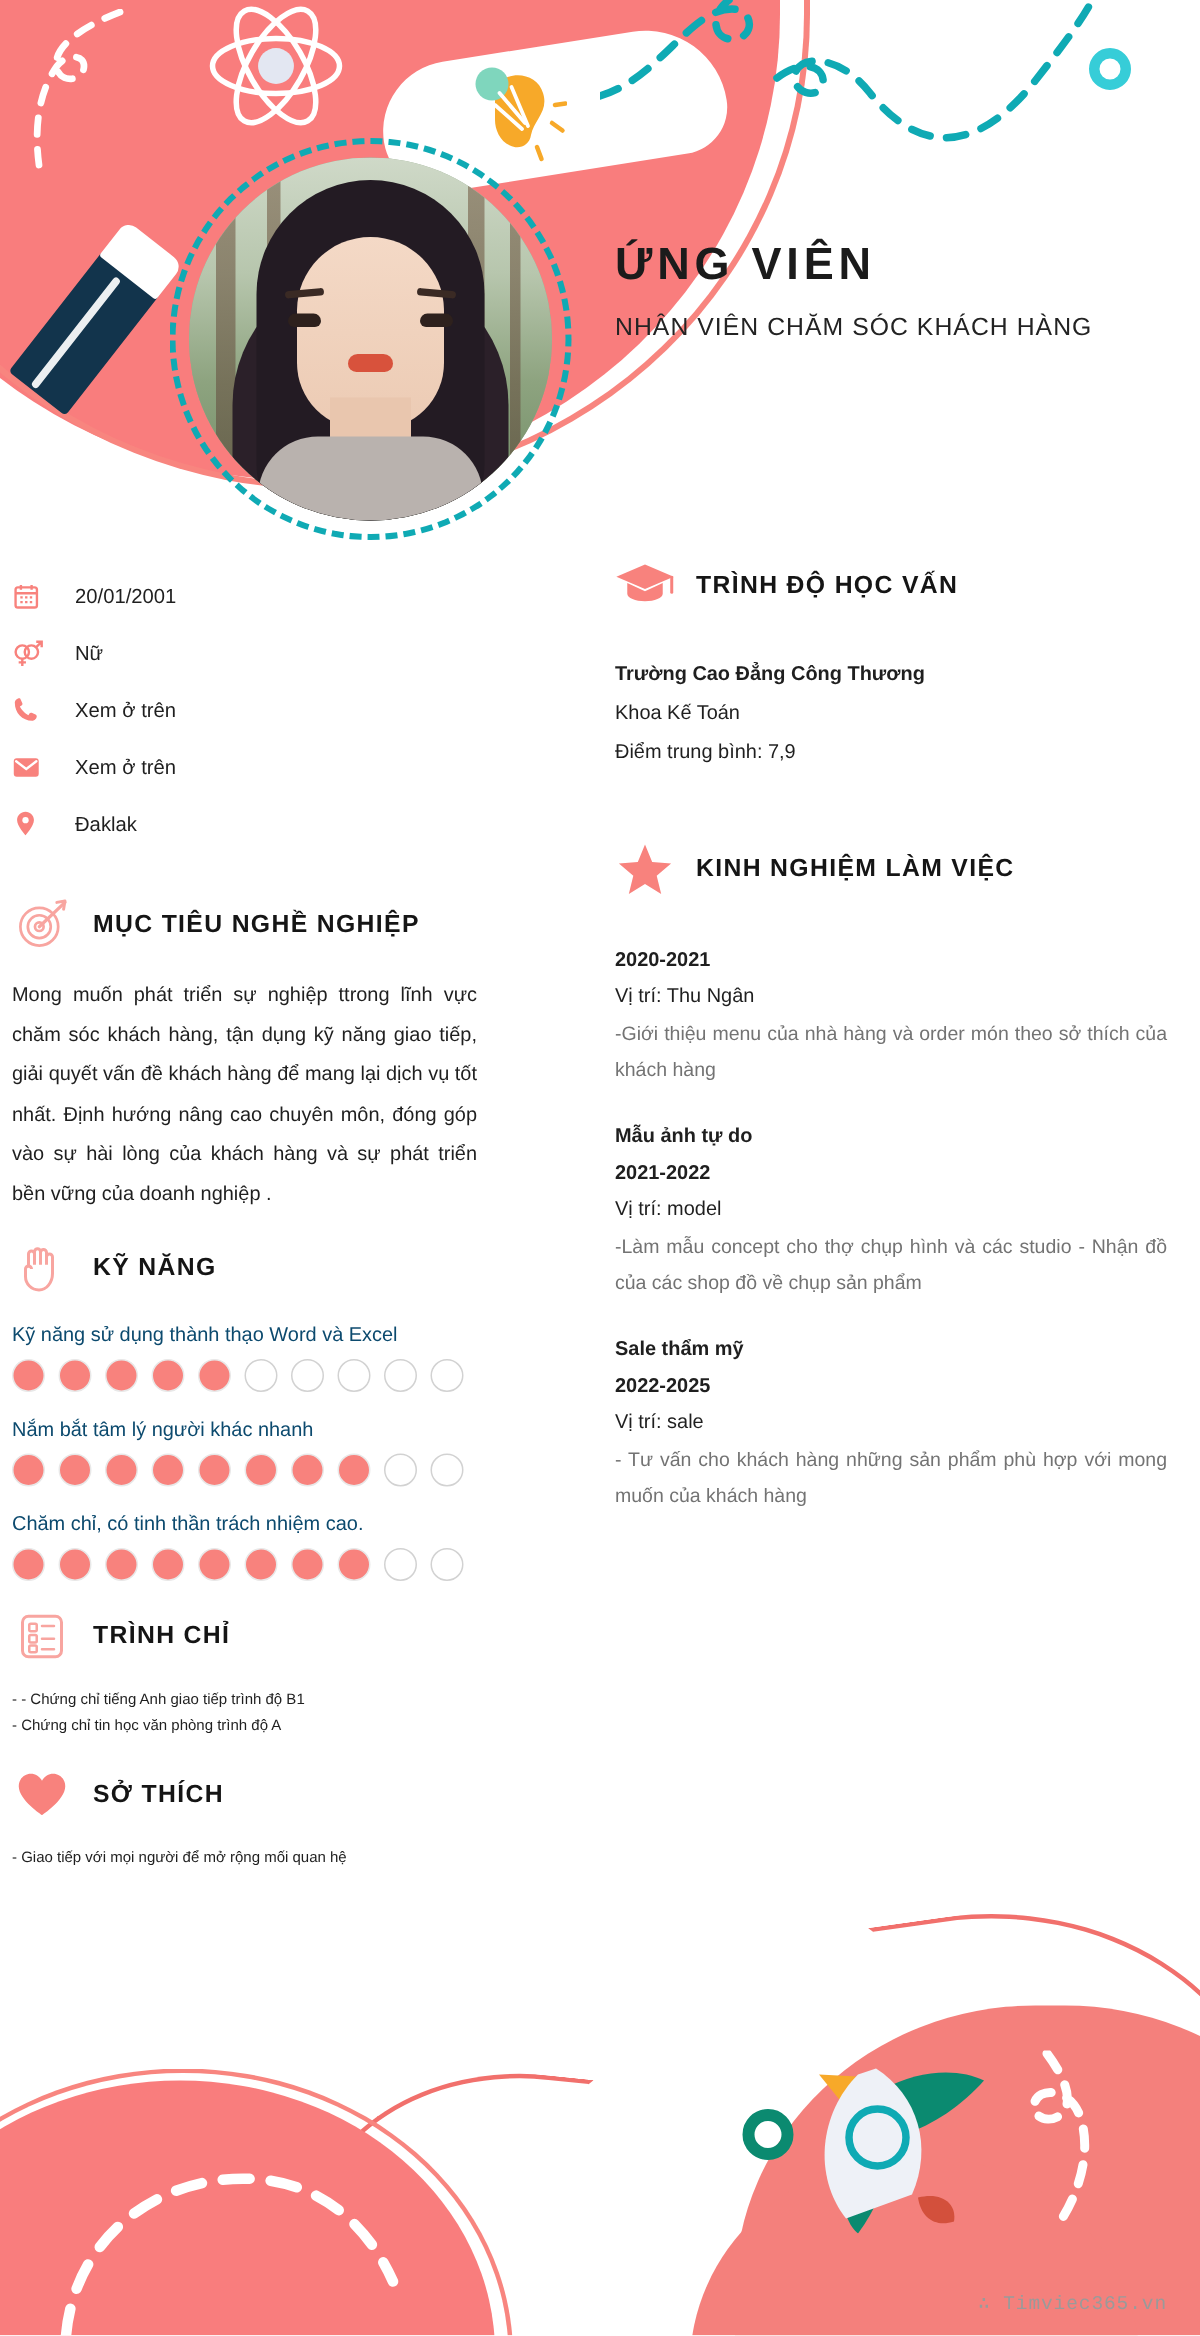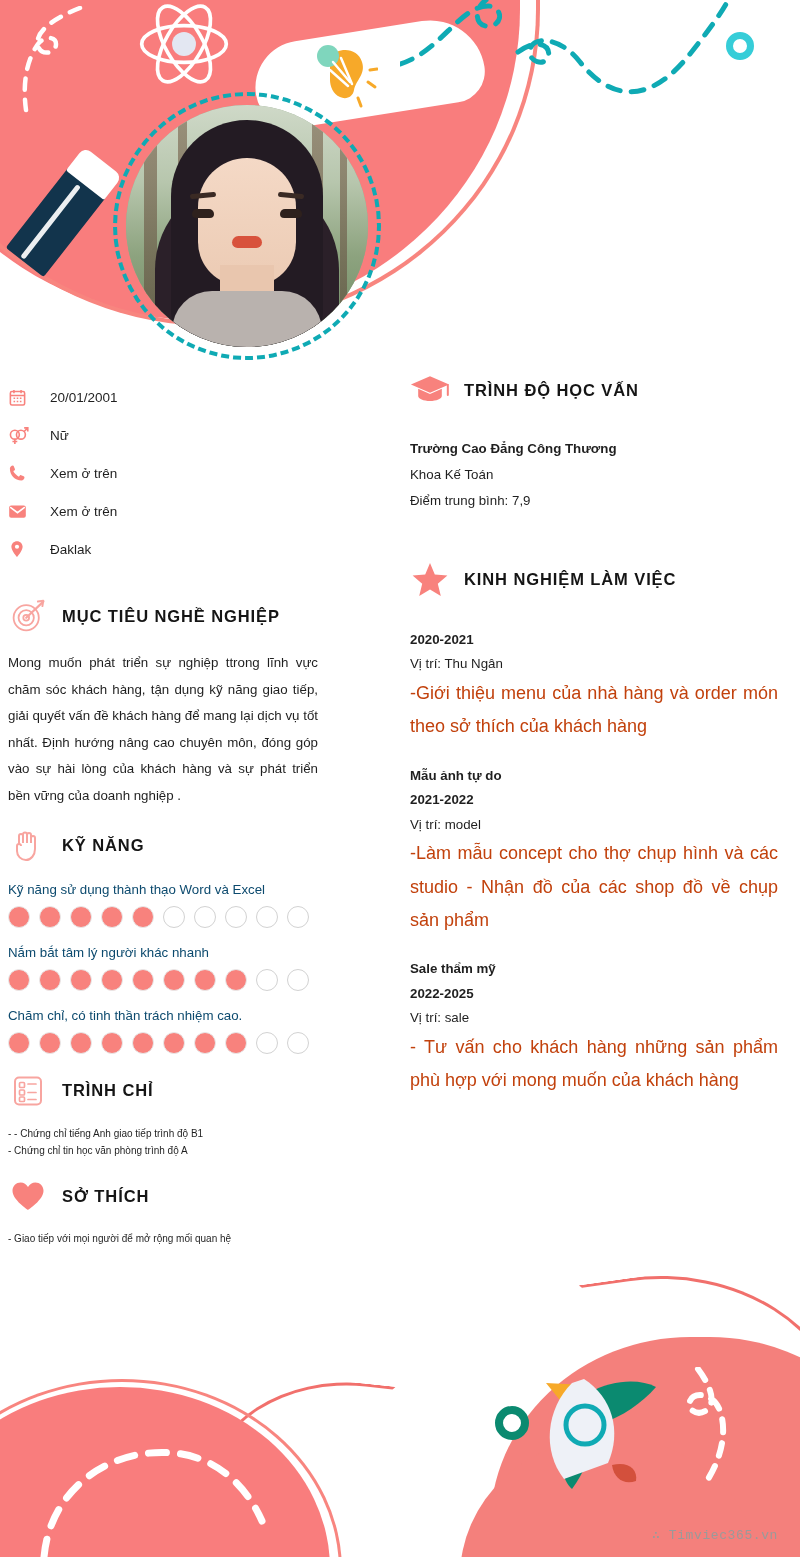--- a/index.html
+++ b/index.html
@@ -341,23 +341,23 @@
     color: #1f1f1f;
   }
 
   
   .edu-line { font-size: 13.3px; line-height: 1.95; color: #1f1f1f; }
   .edu-line.b { font-weight: bold; }
   .job { margin-bottom: 20px; }
   .job-line { font-size: 13.3px; line-height: 1.85; color: #1f1f1f; }
   .job-line.b { font-weight: bold; }
   .job-desc {
-    font-size: 18px;
+    font-size: 13px;
     line-height: 1.85;
-    color: #c2410c;
+    color: #737373;
     text-align: justify;
   }
 
   .watermark {
     position: absolute;
     right: 22px; bottom: 14px;
     font-family: "Liberation Mono", monospace;
     font-size: 13px;
     color: #9a9a9a;
     letter-spacing: .6px;
@@ -433,20 +433,24 @@
     </div>
     <div class="photo-ring"></div>
   </div>
 
   <div class="pencil">
     <div class="pencil-body"></div>
     <div class="pencil-cap"></div>
     <div class="pencil-line"></div>
   </div>
 
+  <div class="name-block">
+    <div class="cand-name">ỨNG VIÊN</div>
+    <div class="cand-role">NHÂN VIÊN CHĂM SÓC KHÁCH HÀNG</div>
+  </div>
 
   <div class="col-left">
 
     <div>
       <div class="contact-row">
         <span class="contact-ico">
           <svg width="19" height="19" viewBox="0 0 24 24" fill="none" stroke="#f8827d" stroke-width="2">
             <rect x="3" y="4.5" width="18" height="17" rx="2"></rect>
             <path d="M3 9.5h18M7.5 2.5v4M16.5 2.5v4"></path>
             <path d="M7 13h2M11 13h2M15 13h2M7 17h2M11 17h2M15 17h2" stroke-width="1.8"></path>

